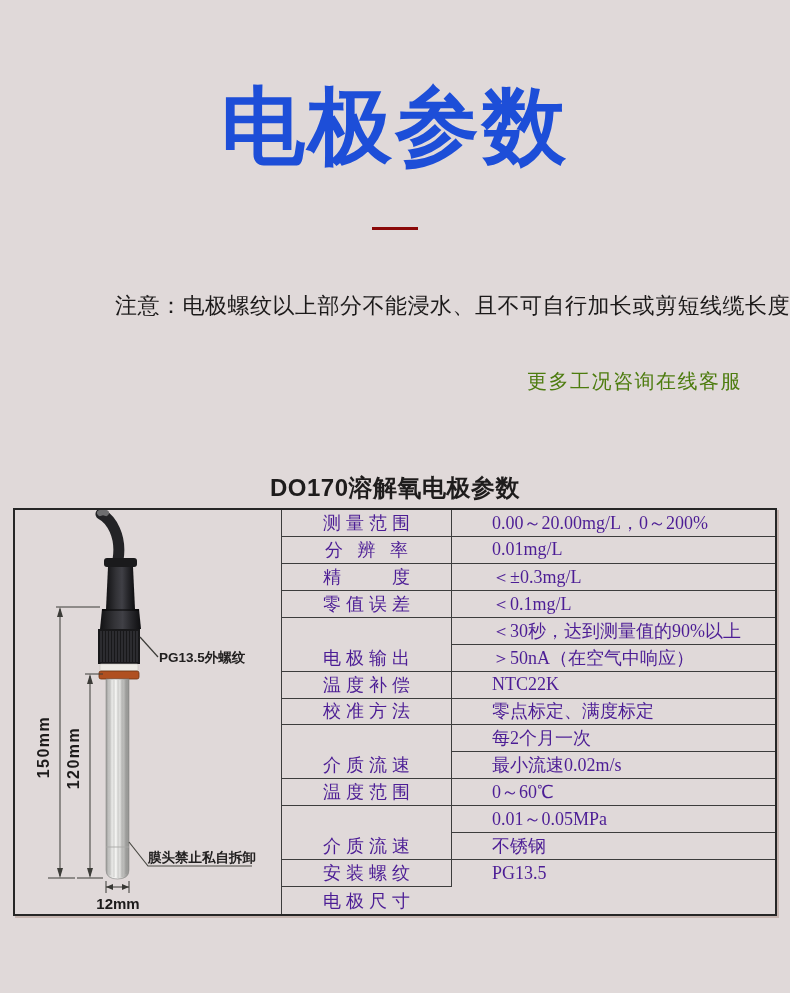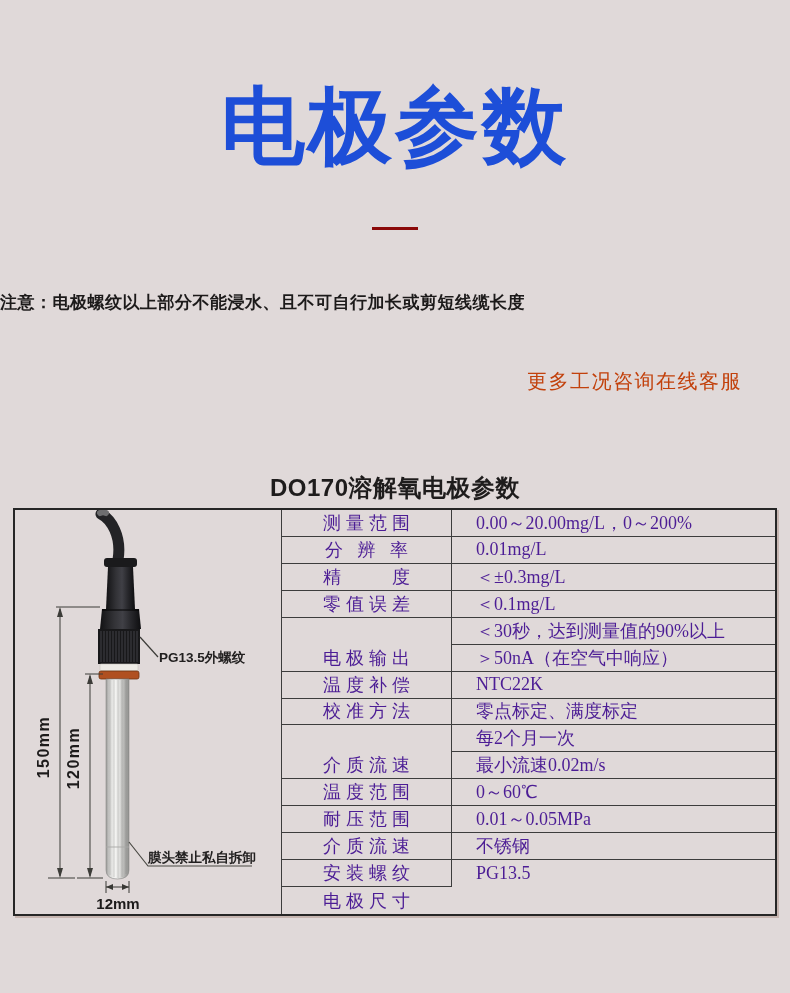--- a/index.html
+++ b/index.html
@@ -18,28 +18,28 @@
     font-size:84px; font-weight:900; letter-spacing:3px;
     color:#1d4ed8; line-height:1.1;
   }
   .accent-line {
     position:absolute; top:227px; left:372px;
     width:46px; height:3px;
     background:#8b0909;
   }
   .notice {
     position:absolute; top:291px; left:0; width:100%;
-    text-align:left;
-    font-size:17px; font-weight:bold; letter-spacing:0.5px;
+    text-align:right;
+    font-size:22px; font-weight:normal; letter-spacing:0.5px;
     color:#1c1a1a;
   }
   .cs-link {
     position:absolute; top:368px; right:48px;
     font-size:20px; font-weight:400; letter-spacing:1.5px;
-    color:#c2410c;
+    color:#4d7c0f;
   }
   .section-title {
     position:absolute; top:448px; left:0; width:100%;
     text-align:center;
     font-size:24px; font-weight:bold; letter-spacing:0.5px;
     color:#1e1c1c;
     margin-top:24px;
   }
   .spec-table {
     position:absolute; top:508px; left:13px;
@@ -57,21 +57,21 @@
     border-right:1px solid #3d3d3d;
   }
   .img-cell svg { position:absolute; top:0; left:0; }
   .cell {
     display:flex; align-items:center;
     font-size:18px; color:#4c1d95;
     border-bottom:1px solid #3d3d3d;
     overflow:hidden; white-space:nowrap;
   }
   .label-cell { grid-column:2; justify-content:center; letter-spacing:5px; padding-left:5px; }
-  .value-cell { grid-column:3; border-left:1px solid #3d3d3d; padding-left:24px; }
+  .value-cell { grid-column:3; border-left:1px solid #3d3d3d; padding-left:40px; }
   .cell:nth-last-child(-n+2) { border-bottom:none; }
   .dim-text { font-family:"Liberation Sans", sans-serif; font-weight:bold; fill:#1d1b1b; }
   .anno-text { font-family:"Liberation Sans", sans-serif; font-weight:bold; fill:#222020; }
 </style>
 </head>
 <body>
 
 <h1 class="page-title">电极参数</h1>
 
 <div class="accent-line"></div>
@@ -190,20 +190,19 @@
     <div class="cell value-cell">＞50nA（在空气中响应）</div>
     <div class="cell label-cell">温度补偿</div>
     <div class="cell value-cell">NTC22K</div>
     <div class="cell label-cell">校准方法</div>
     <div class="cell value-cell">零点标定、满度标定</div>
     <div class="cell value-cell">每2个月一次</div>
     <div class="cell label-cell">介质流速</div>
     <div class="cell value-cell">最小流速0.02m/s</div>
     <div class="cell label-cell">温度范围</div>
     <div class="cell value-cell">0～60℃</div>
-    <div class="cell label-cell">耐压范围</div>
     <div class="cell value-cell">0.01～0.05MPa</div>
     <div class="cell label-cell">介质流速</div>
     <div class="cell value-cell">不锈钢</div>
     <div class="cell label-cell">安装螺纹</div>
     <div class="cell value-cell">PG13.5</div>
     <div class="cell label-cell">电极尺寸</div>
   </div>
 
 </body></html>

